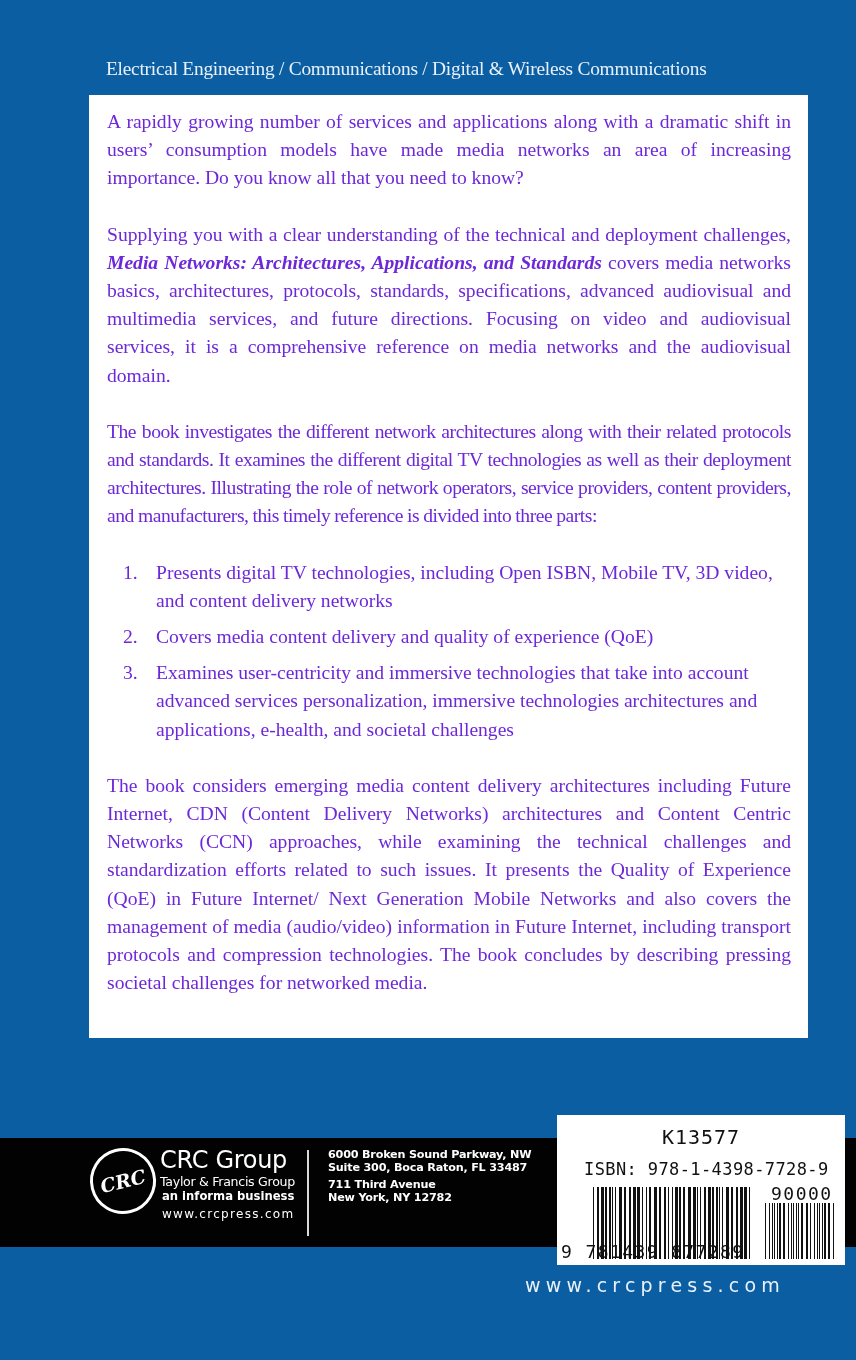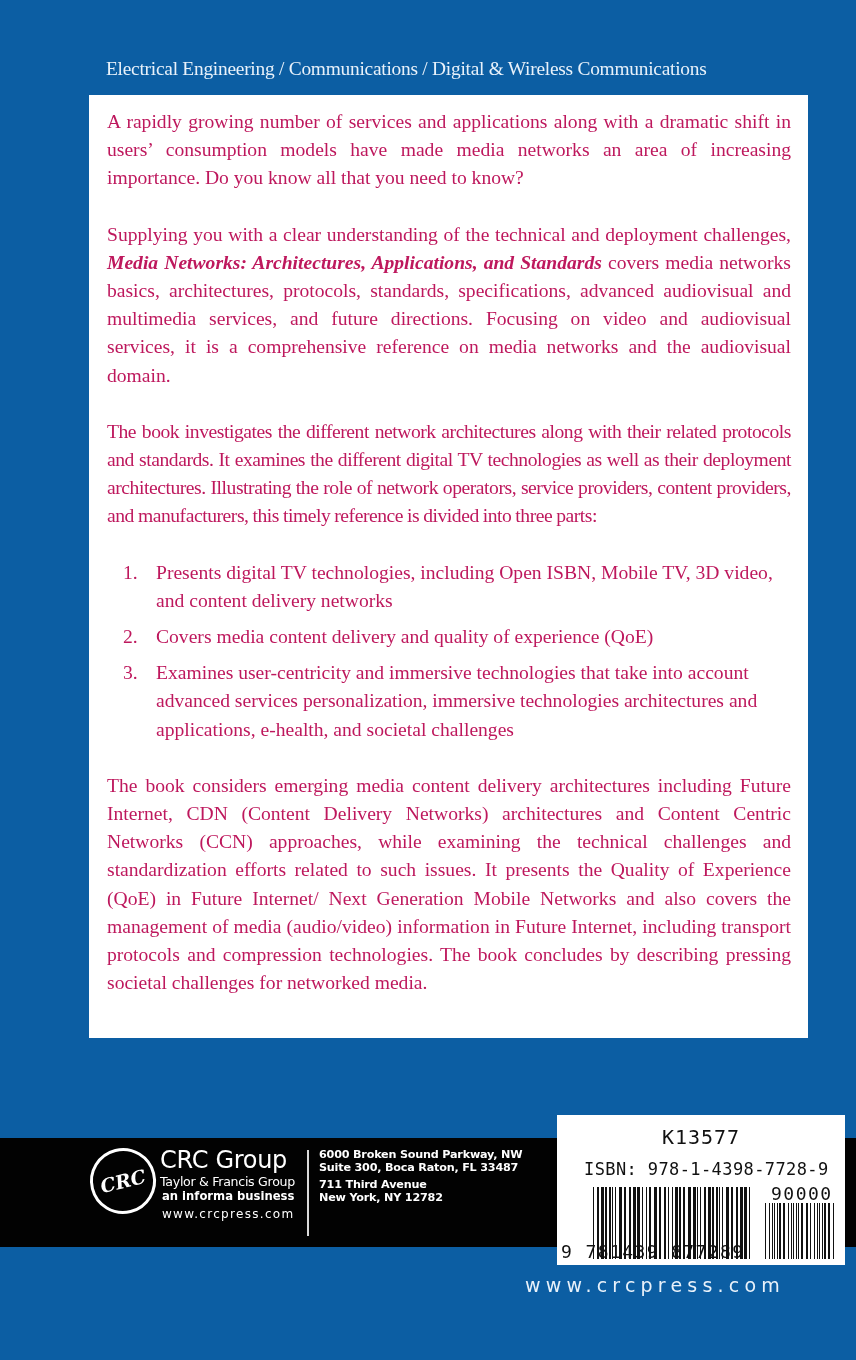--- a/index.html
+++ b/index.html
@@ -16,21 +16,21 @@
       font-size: 19.4px;
       letter-spacing: -0.25px;
       white-space: nowrap;
     }
     .panel {
       position: absolute; left: 89px; top: 95px;
       width: 719px; height: 943px;
       background: #ffffff;
       box-sizing: border-box;
       padding: 13px 17px 0 18px;
-      color: #be185d;
+      color: #6d28d9;
       font-size: 19.6px;
       line-height: 28.2px;
     }
     .panel p { margin: 0 0 28px 0; text-align: justify; text-align-last: left; }
     .panel p.tight { letter-spacing: -0.45px; word-spacing: -0.5px; }
     .panel .title { font-weight: bold; font-style: italic; }
     .panel ol { list-style: none; margin: 0 0 28px 0; padding: 0 0 0 34px; }
     .panel li { position: relative; padding-left: 15px; margin-bottom: 8px; }
     .panel li .num { position: absolute; left: -18px; }
     .band {
@@ -56,21 +56,21 @@
     .brand .web { font-size: 12px; line-height: 20px; letter-spacing: 1.3px; padding-left: 2px; }
     .divider {
       position: absolute; left: 307px; top: 1150px;
       width: 2px; height: 86px; background: #d9d9d9;
     }
     .addresses {
       position: absolute; left: 319px; top: 1148px;
       color: #fff; font-family: "DejaVu Sans", sans-serif;
       font-size: 11.2px; line-height: 13px; font-weight: bold; letter-spacing: -0.2px;
     }
-    .addresses .addr { margin-bottom: 4px; }
+    .addresses .addr { margin-bottom: 4px; margin-left: 9px; }
     .barcode-box {
       position: absolute; left: 520px; top: 1115px;
       width: 288px; height: 150px;
       background: #fff;
       font-family: "DejaVu Sans Mono", monospace;
       color: #111;
       margin-left: 37px;
     }
     .code { position: absolute; left: 0; right: 0; top: 10px; text-align: center; font-size: 20px; letter-spacing: 1px; }
     .isbn { position: absolute; left: 27px; top: 44px; font-size: 17px; letter-spacing: 0.4px; white-space: nowrap; }

